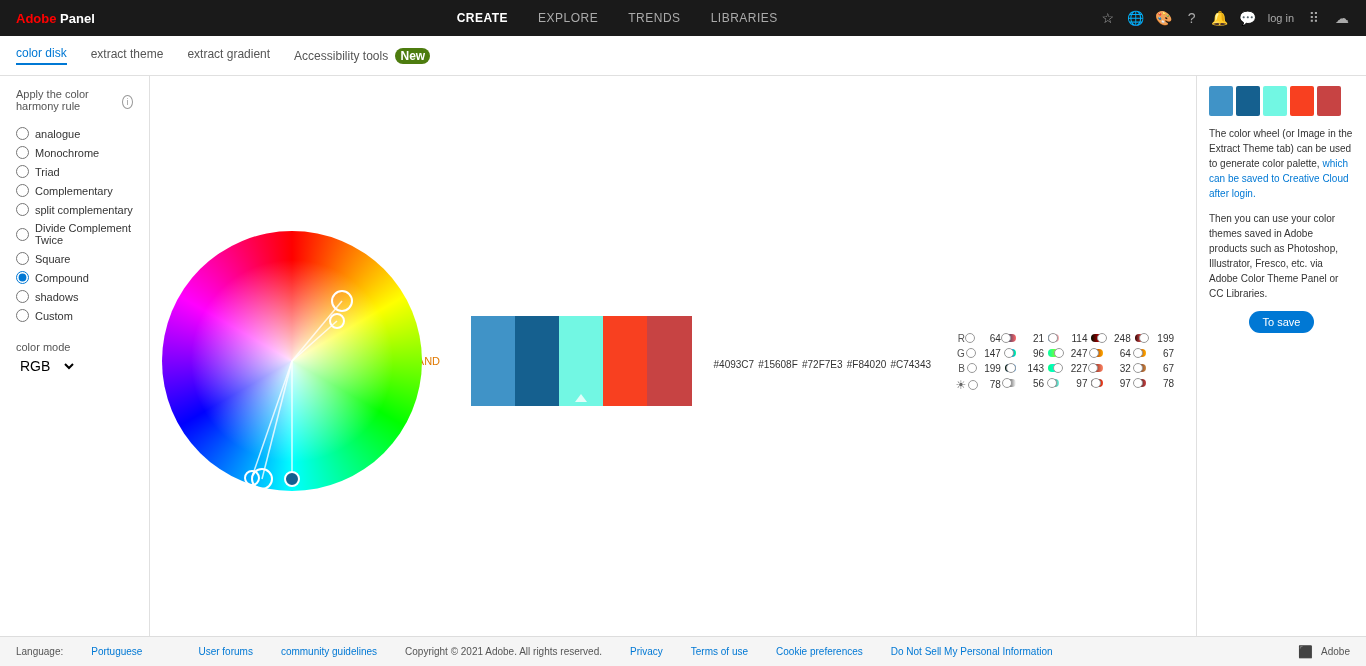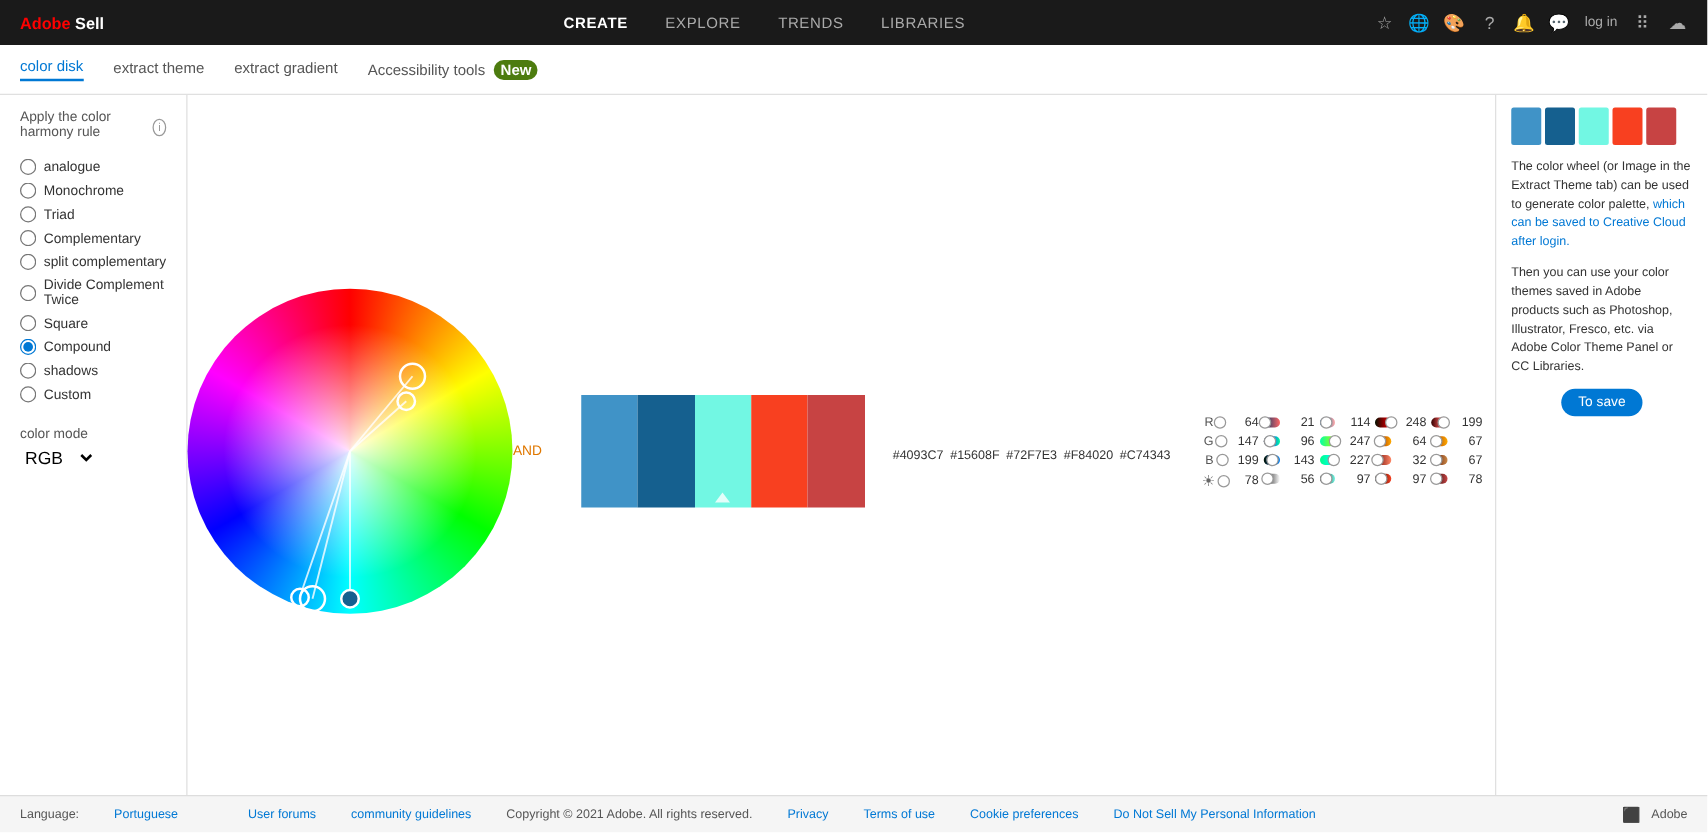--- a/index.html
+++ b/index.html
@@ -83,20 +83,21 @@
       padding: 1px 5px;
       border-radius: 8px;
       margin-left: 4px;
       font-weight: bold;
     }
 
     
     .main-layout {
       display: flex;
       height: calc(666px - 36px - 40px - 30px);
+      gap: 12px;
     }
 
     
     .left-sidebar {
       width: 150px;
       min-width: 150px;
       padding: 12px 16px;
       border-right: 1px solid #e0e0e0;
     }
     .harmony-label {
@@ -343,21 +344,21 @@
       background: radial-gradient(circle at 50% 50%, rgba(255,255,255,0.9) 0%, rgba(255,255,255,0) 55%);
       pointer-events: none;
     }
   </style>
 </head>
 <body>
 
 <nav class="top-nav">
   <div class="logo">
     <span>Adobe</span>
-    <span style="color:#fff;"> Sell</span>
+    <span style="color:#fff;"> Panel</span>
   </div>
   <div class="nav-links">
     <a href="#" style="color:#fff;font-weight:bold;">CREATE</a>
     <a href="#">EXPLORE</a>
     <a href="#">TRENDS</a>
     <a href="#">LIBRARIES</a>
   </div>
   <div class="nav-right">
     <span class="nav-icon">☆</span>
     <span class="nav-icon">🌐</span>

